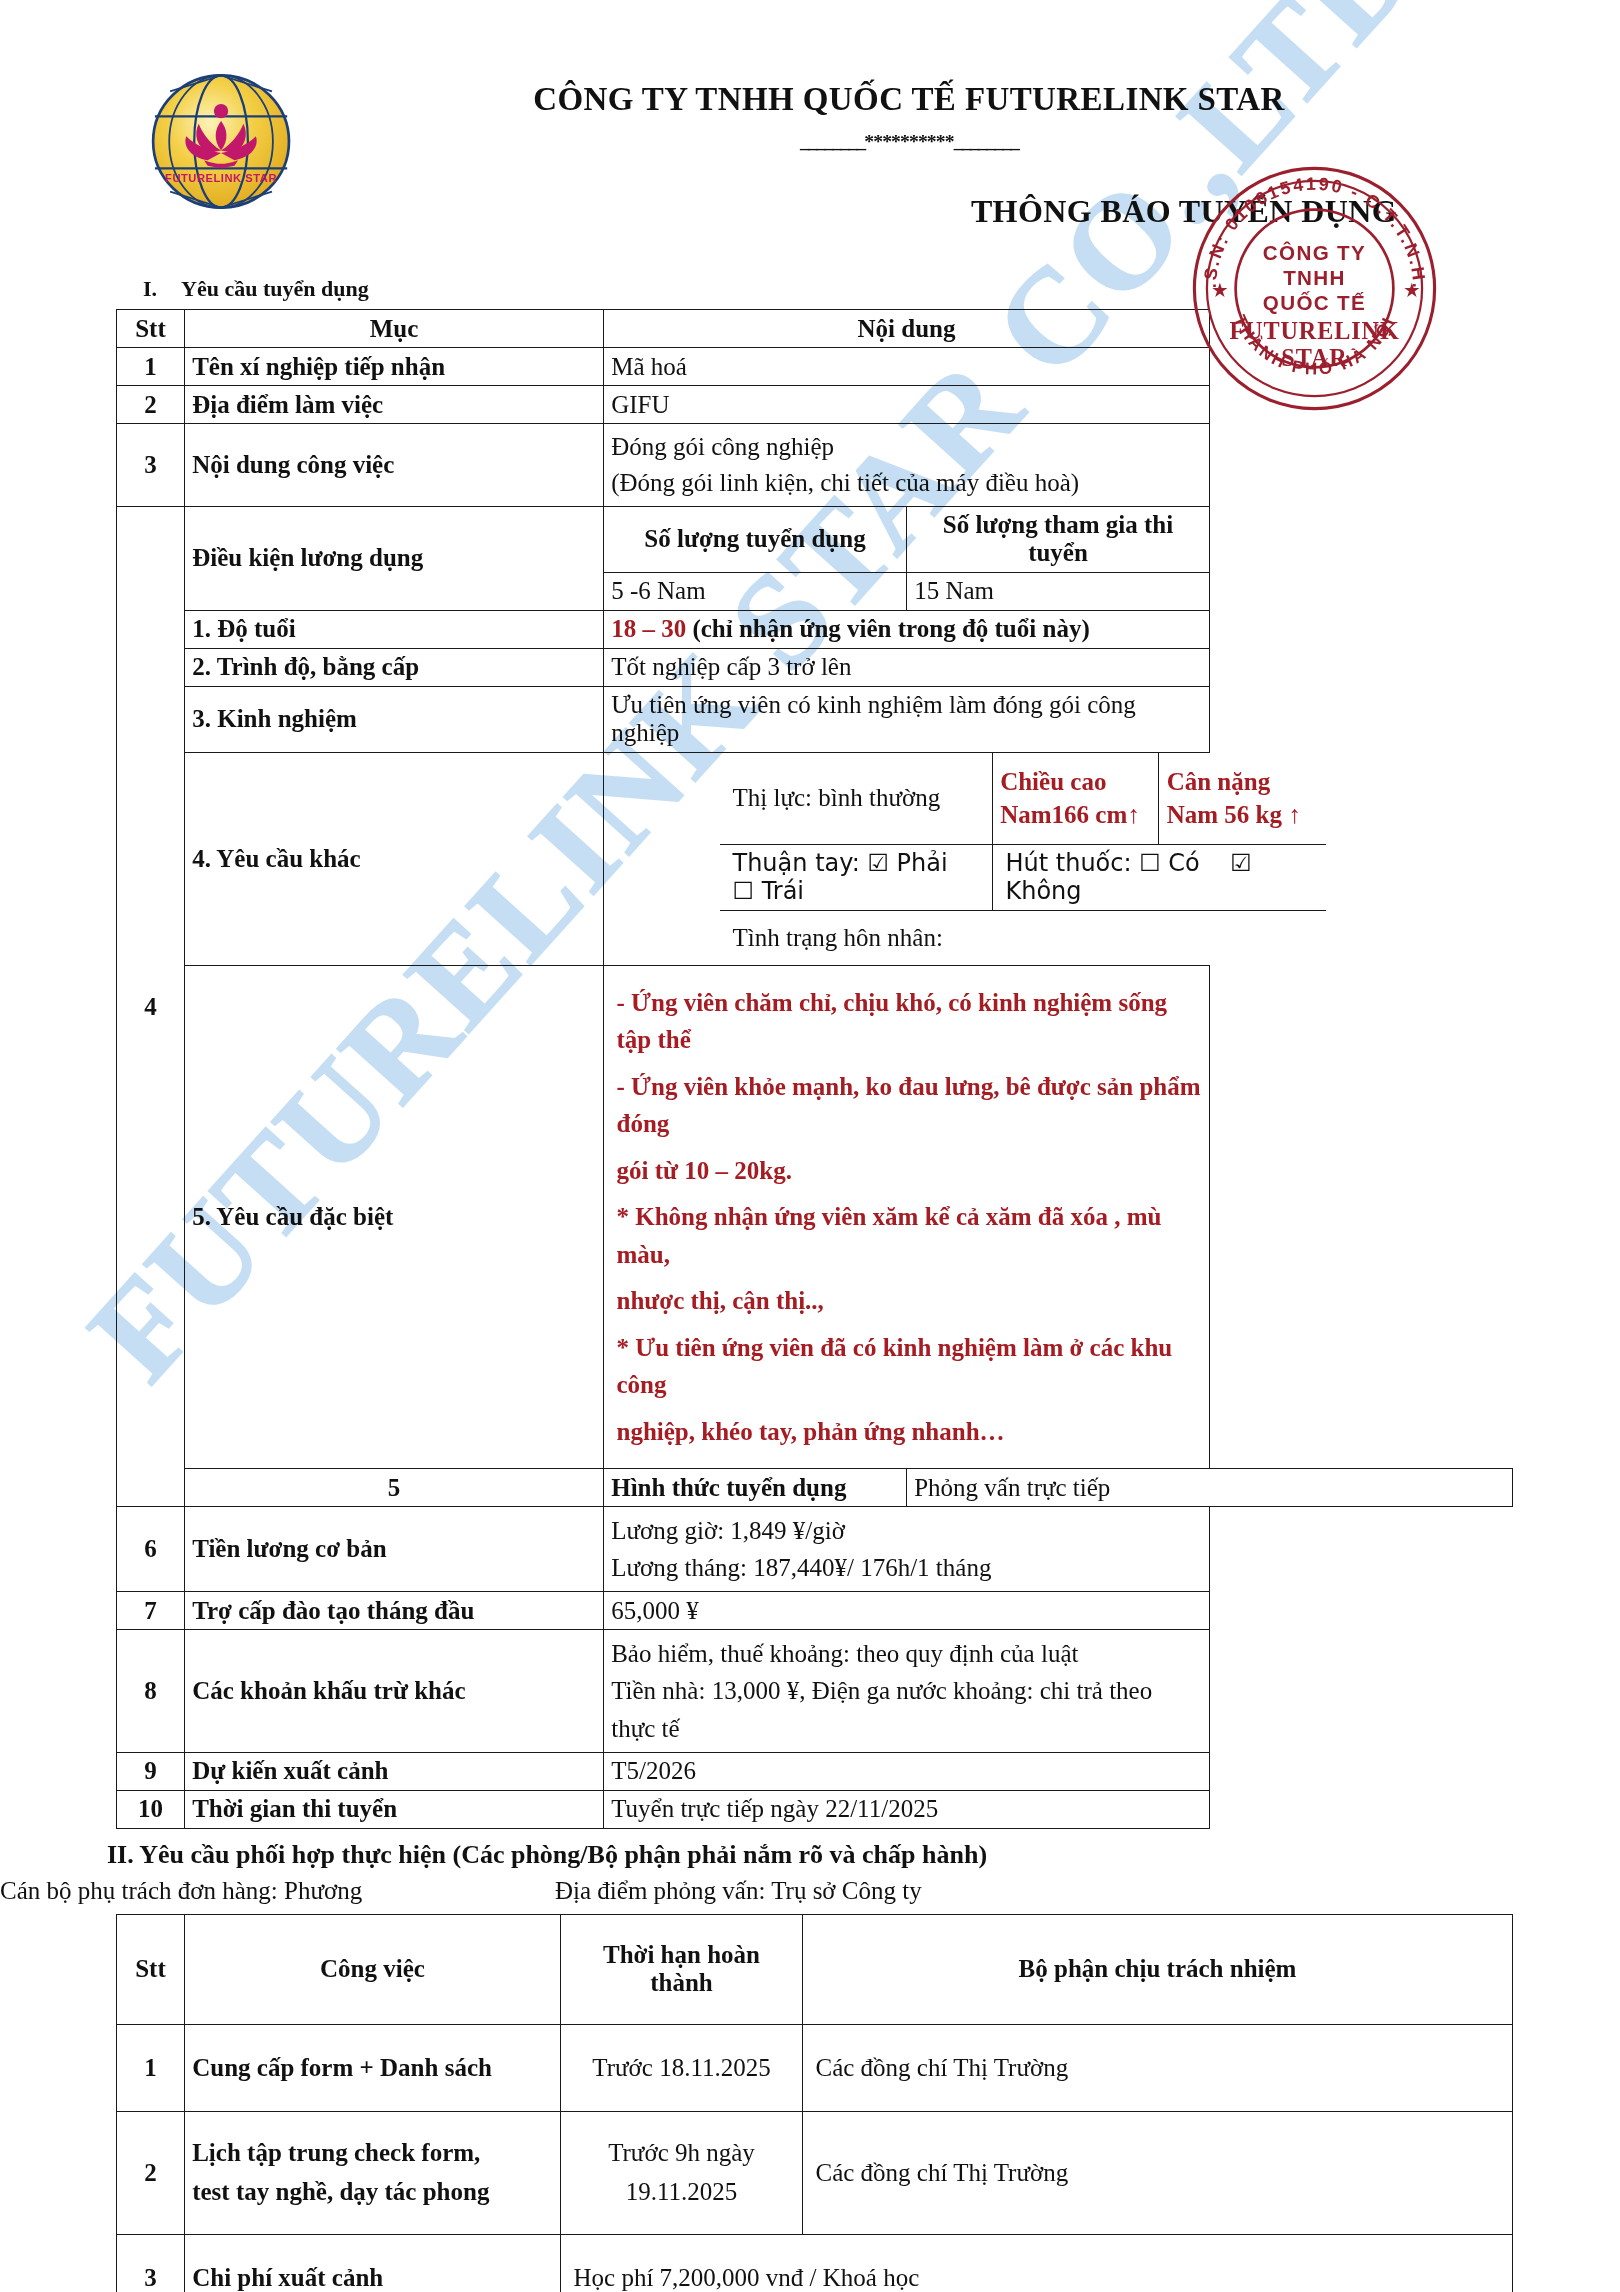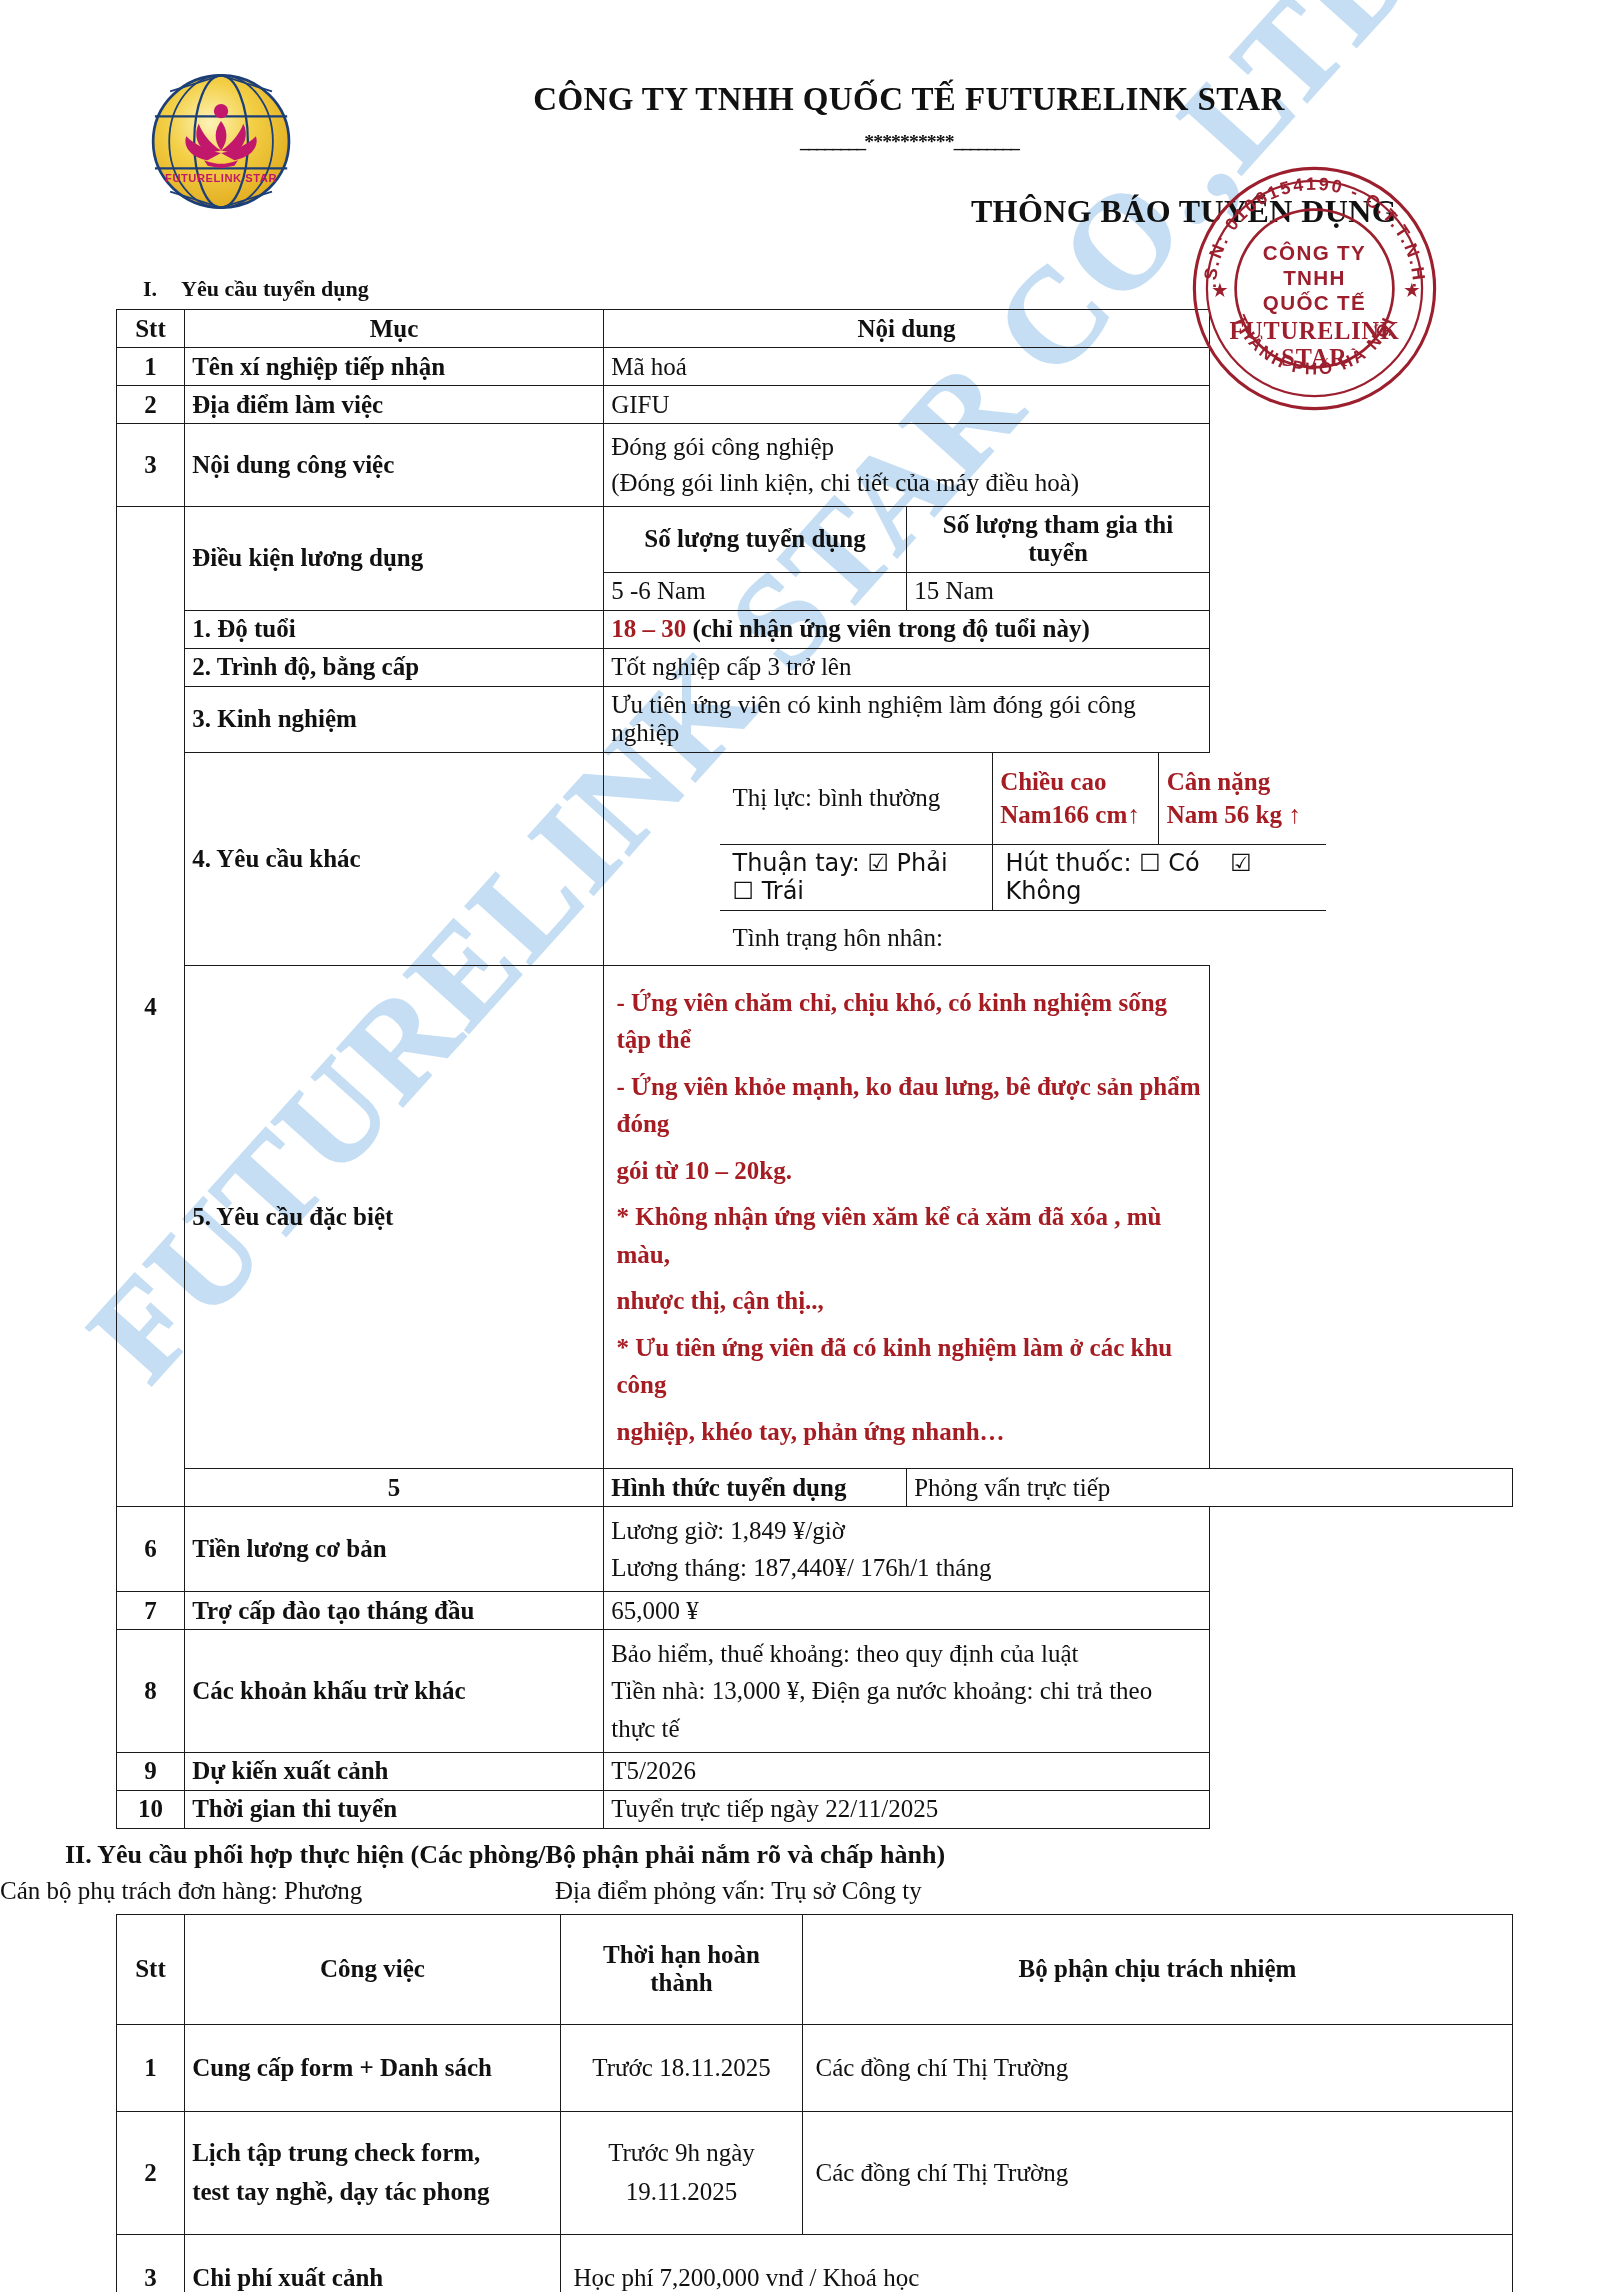--- a/index.html
+++ b/index.html
@@ -88,21 +88,21 @@
   .stamp svg{display:block;width:251px;height:251px;}
 
   
   .sec-head{
     font-size:22px; font-weight:700;
     margin:0 0 7.2px 0;
     padding-left:0;
   }
   .sec-I{ padding-left:143px; margin-top:7.2px;}
   .sec-I .num{display:inline-block;width:38px;}
-  .sec-II{ padding-left:65px; margin-top:10.7px; font-size:26px;}
+  .sec-II{ padding-left:107px; margin-top:10.7px; font-size:26px;}
 
   .sub-line{
     font-size:25px;
     margin:5.4px 0 9px 0;
     display:flex;
   }
   .sub-line .left{width:555px;}
 
   
   table{

